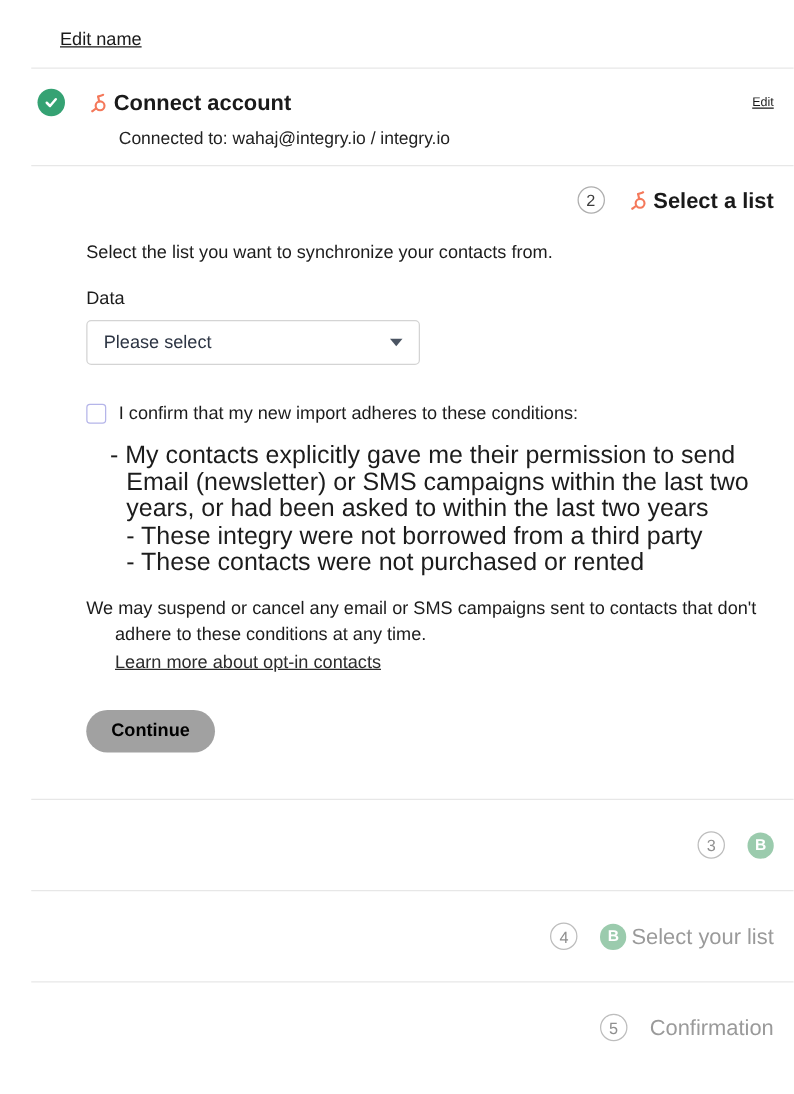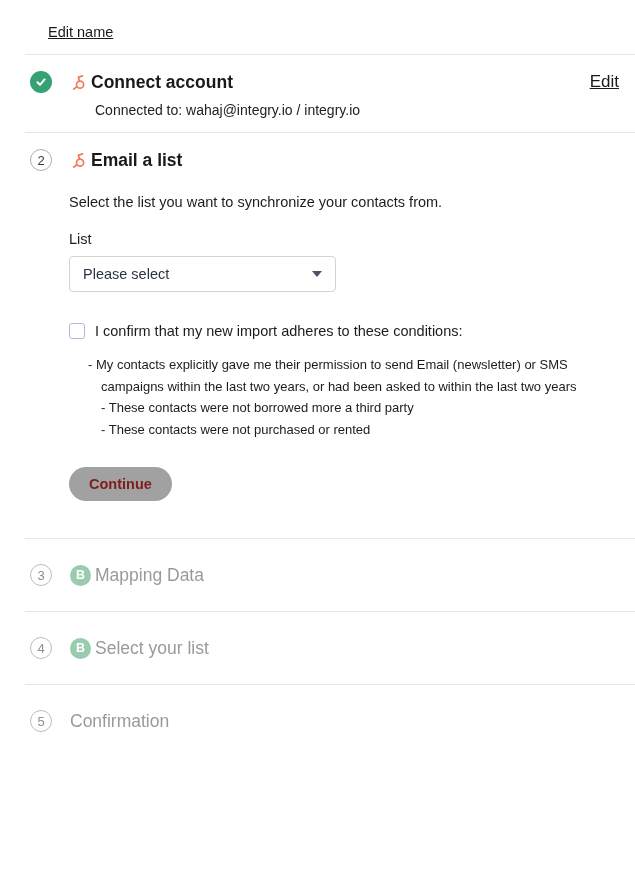--- a/index.html
+++ b/index.html
@@ -44,20 +44,21 @@
     border-top: 1px solid #e7e7e7;
     margin-left: 25px;
   }
   .divider.d1 { margin-top: 14px; }
 
   
   .step-row {
     display: flex;
     align-items: center;
     padding: 16px 16px 0 30px;
+    justify-content: flex-end;
   }
   .step-row.inactive { padding: 0 16px 0 30px; height: 72px; }
   .step-title { font-size: 17.5px; font-weight: 700; margin-left: 4px; }
   .step-title.gray { color: #9a9a9a; font-weight: 400; }
 
   .num-badge {
     width: 22px; height: 22px;
     border: 1px solid #aeaeae;
     border-radius: 50%;
     display: flex; align-items: center; justify-content: center;
@@ -83,21 +84,21 @@
     display: flex; align-items: center; justify-content: center;
     color: #ffffff;
     font-size: 12.5px;
     font-weight: 700;
     margin-left: 18px;
     flex-shrink: 0;
   }
 
   .edit-link {
     margin-left: auto;
-    font-size: 17px;
+    font-size: 10px;
     color: #1a1a1a;
     text-decoration: underline;
     cursor: pointer;
   }
 
   .connected-line {
     padding: 9px 16px 14px 95px;
     font-size: 14px;
     color: #222;
   }
@@ -132,21 +133,21 @@
     border-radius: 3px;
     background: #fff;
     flex-shrink: 0;
     margin-top: 1px;
     cursor: pointer;
   }
   .checkbox-label { margin-left: 10px; font-size: 14.5px; color: #1c1c1c; }
 
   .conditions { margin-top: 15px; padding-left: 19px; width: 545px; }
   .condition {
-    font-size: 13px;
+    font-size: 20px;
     line-height: 21.5px;
     color: #1c1c1c;
     padding-left: 13px;
     text-indent: -13px;
   }
   .condition.sub { padding-left: 13px; text-indent: 0; }
 
   .disclaimer-block { margin-top: 15px; width: 540px; }
   .disclaimer {
     font-size: 14.5px;
@@ -161,21 +162,21 @@
     font-size: 14.5px;
     line-height: 21.5px;
     color: #2b2b2b;
     text-decoration: underline;
     cursor: pointer;
   }
 
   .continue-btn {
     margin-top: 27px;
     background: #a1a1a1;
-    color: #7f1d1d;
+    color: #000000;
     border: none;
     border-radius: 17px;
     padding: 9px 20px;
     font-family: "Liberation Sans", sans-serif;
     font-size: 14.5px;
     font-weight: 700;
     cursor: default;
   }
   .step2-bottom-space { height: 37px; }
 </style>
@@ -218,54 +219,57 @@
     <span class="hubspot-icon">
       <svg width="17" height="17" viewBox="0 0 24 24" fill="none" stroke="#f4795b" stroke-width="2.4" stroke-linecap="round">
         <circle cx="14.2" cy="15" r="5"></circle>
         <path d="M13.2 10.2 L12 4.6"></path>
         <path d="M12 4.6 L16.6 3"></path>
         <circle cx="17.6" cy="2.6" r="1.3" fill="#f4795b" stroke="none"></circle>
         <path d="M9.9 17.8 L6.4 20.4"></path>
         <circle cx="5.4" cy="21.2" r="1.3" fill="#f4795b" stroke="none"></circle>
       </svg>
     </span>
-    <span class="step-title">Email a list</span>
+    <span class="step-title">Select a list</span>
   </div>
 
   <div class="step2-body">
     <div class="s2-desc">Select the list you want to synchronize your contacts from.</div>
 
-    <div class="list-label">List</div>
+    <div class="list-label">Data</div>
     <div class="dropdown">
       <span class="dropdown-value">Please select</span>
       <span class="caret-down"></span>
     </div>
 
     <div class="checkbox-row">
       <span class="checkbox"></span>
       <span class="checkbox-label">I confirm that my new import adheres to these conditions:</span>
     </div>
 
     <div class="conditions">
       <div class="condition">- My contacts explicitly gave me their permission to send Email (newsletter) or SMS campaigns within the last two years, or had been asked to within the last two years</div>
-      <div class="condition sub">- These contacts were not borrowed more a third party</div>
+      <div class="condition sub">- These integry were not borrowed from a third party</div>
       <div class="condition sub">- These contacts were not purchased or rented</div>
     </div>
 
+    <div class="disclaimer-block">
+      <div class="disclaimer">We may suspend or cancel any email or SMS campaigns sent to contacts that don't adhere to these conditions at any time.</div>
+      <a class="learn-more">Learn more about opt-in contacts</a>
+    </div>
 
     <button class="continue-btn">Continue</button>
     <div class="step2-bottom-space"></div>
   </div>
 
   <hr class="divider">
 
   <div class="step-row inactive">
     <span class="num-badge gray">3</span>
     <span class="brevo-icon">B</span>
-    <span class="step-title gray">Mapping Data</span>
   </div>
 
   <hr class="divider">
 
   <div class="step-row inactive">
     <span class="num-badge gray">4</span>
     <span class="brevo-icon">B</span>
     <span class="step-title gray">Select your list</span>
   </div>
 

